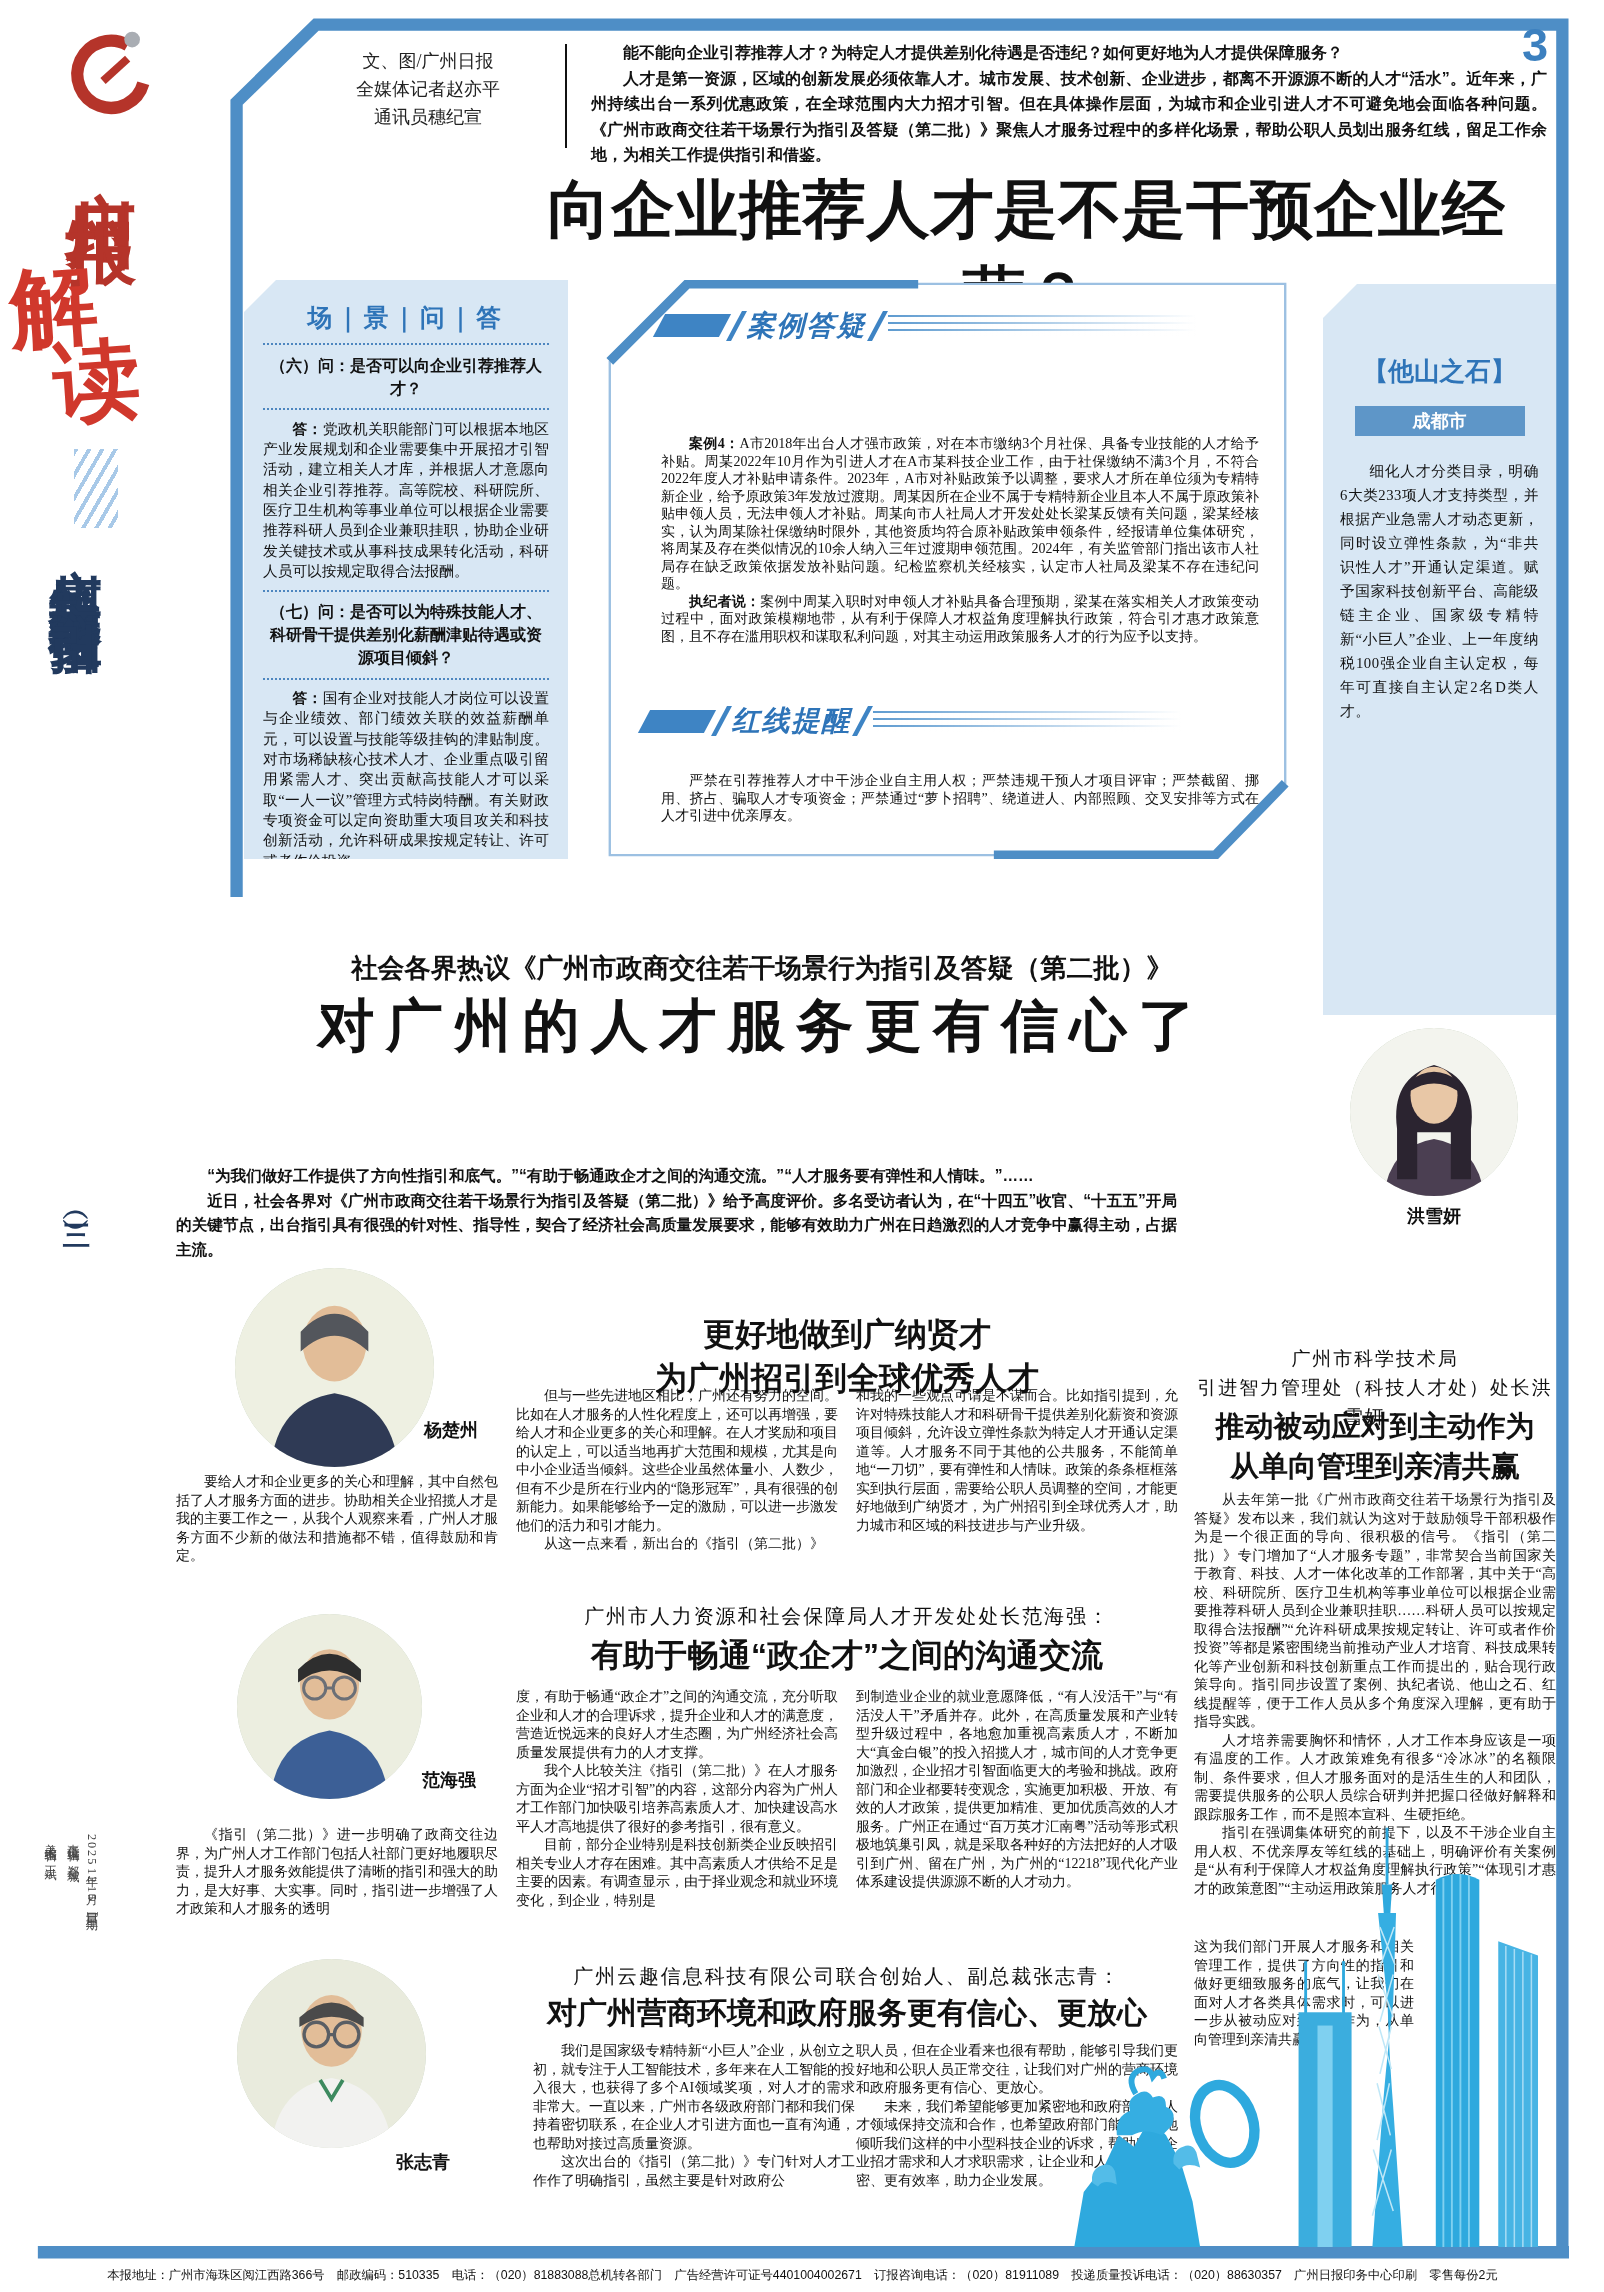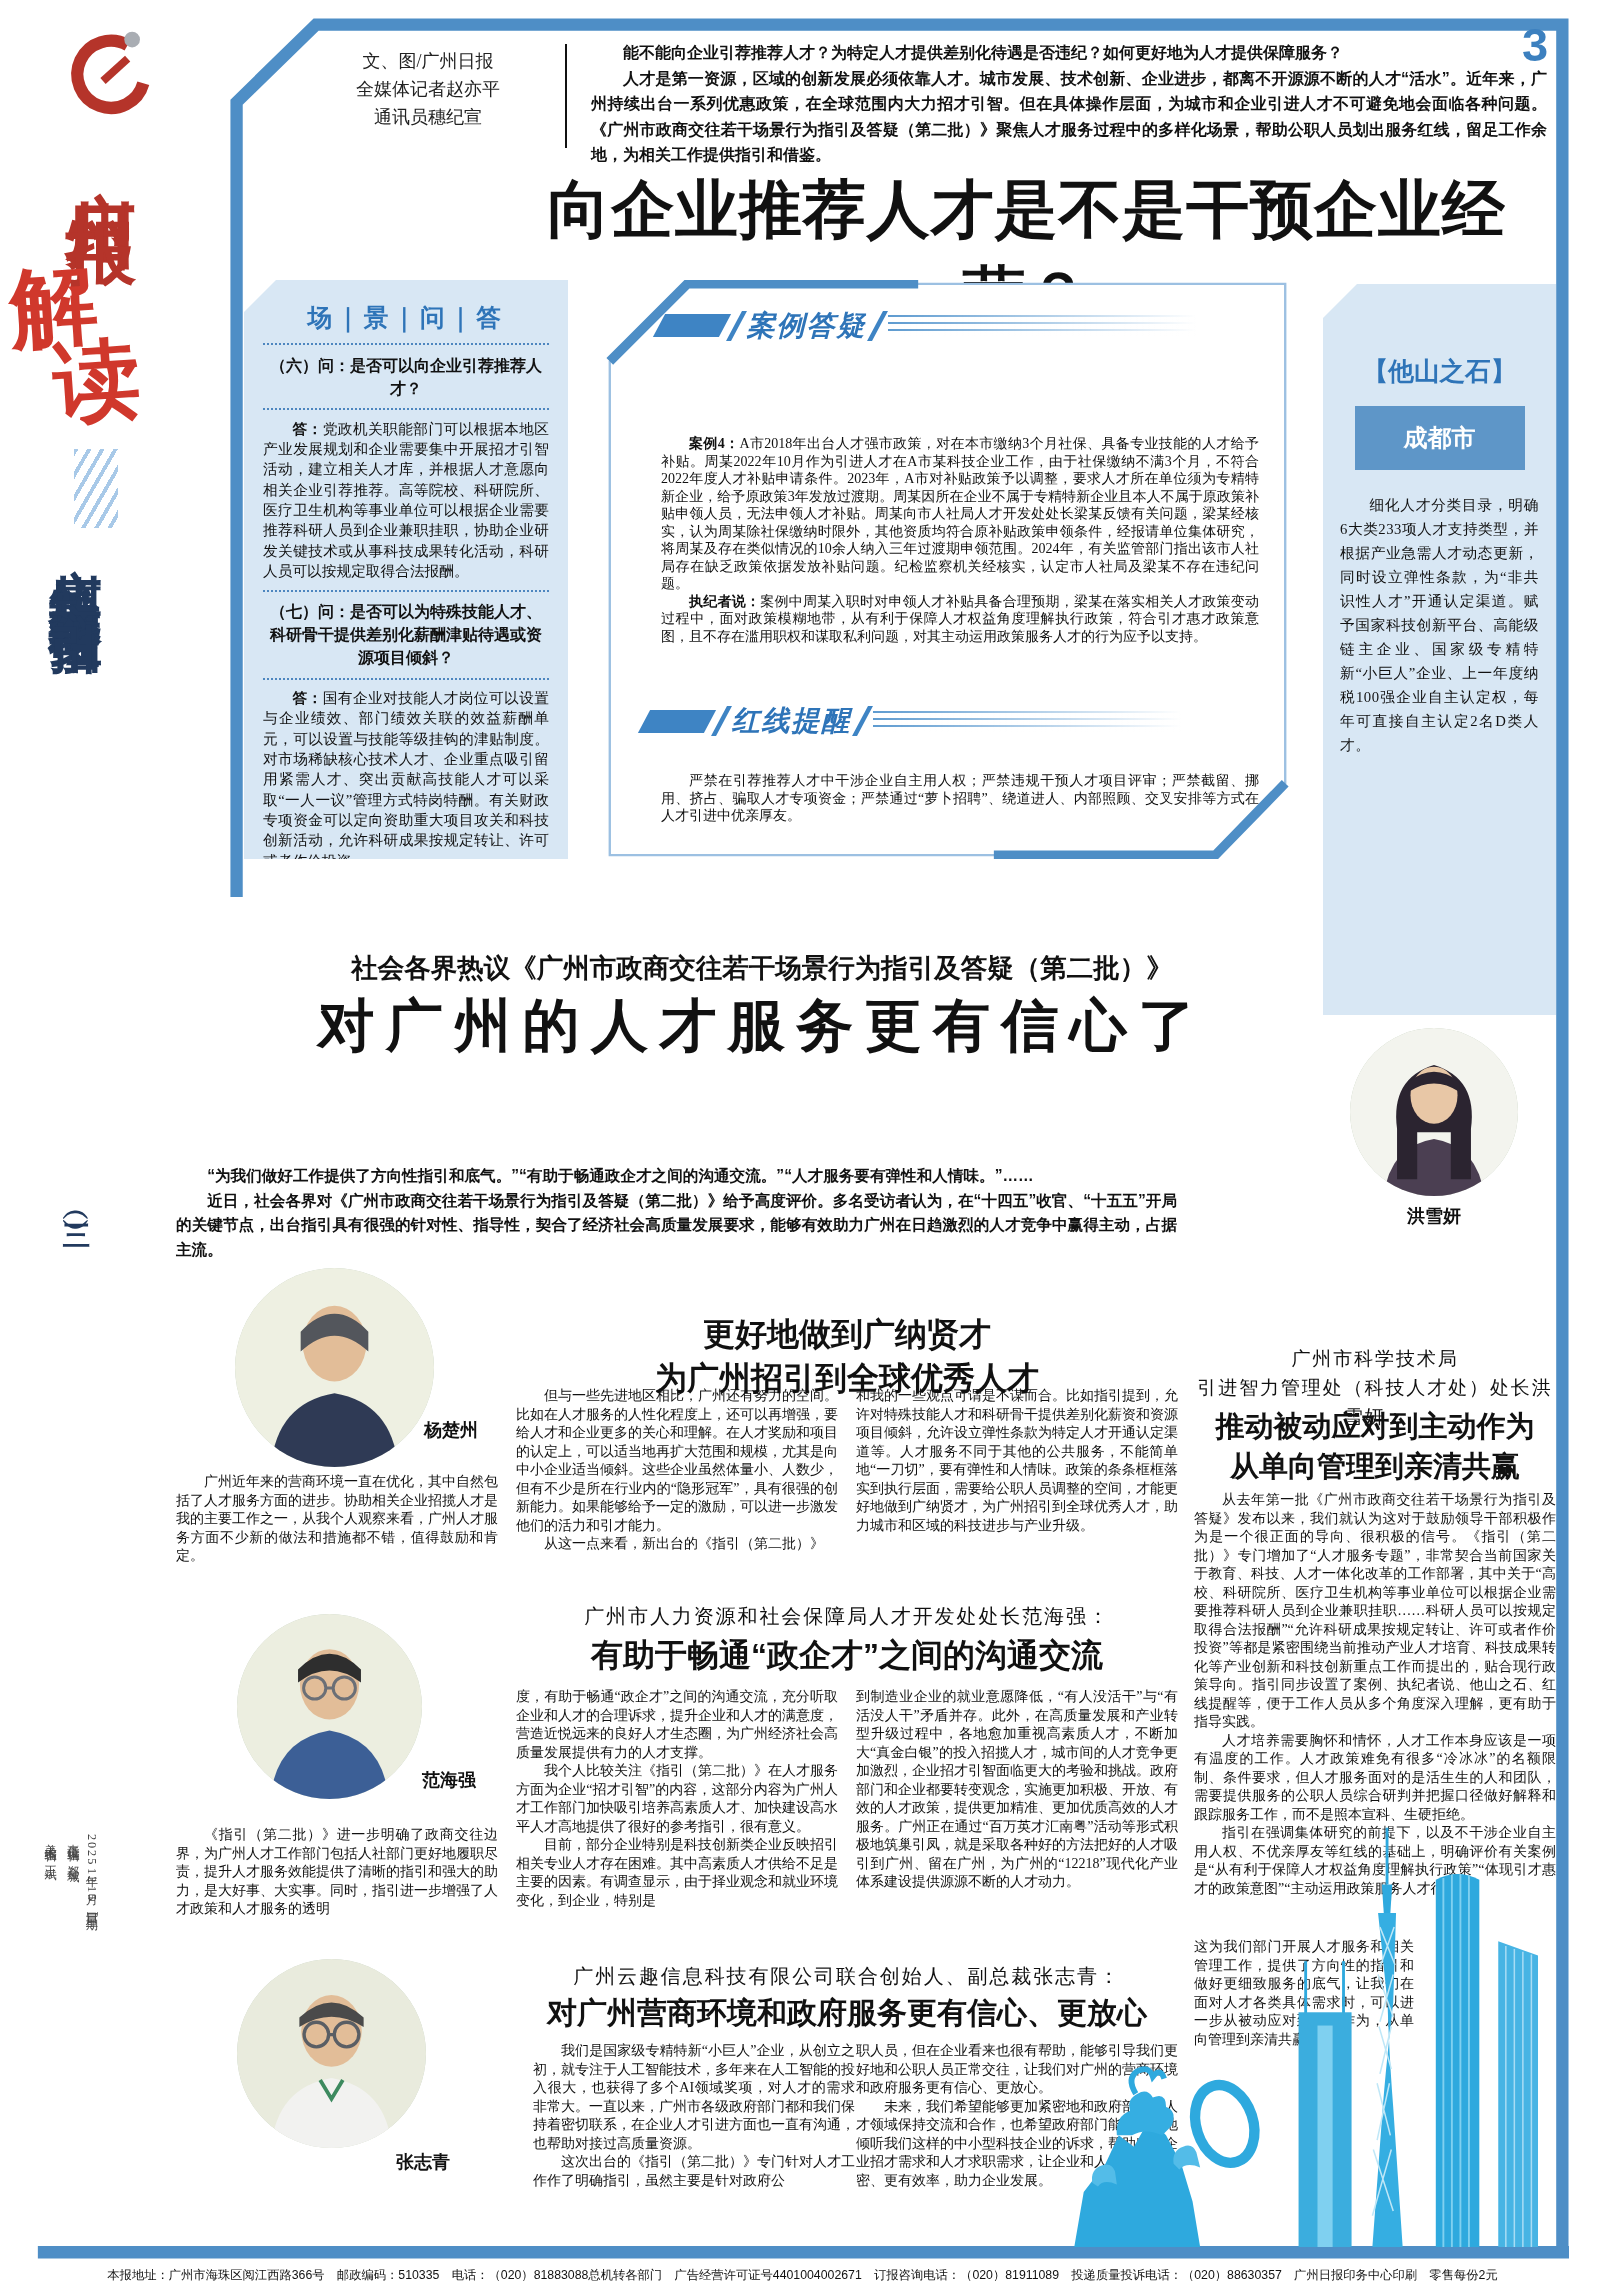--- a/index.html
+++ b/index.html
@@ -60,21 +60,21 @@
   .pm-body{position:absolute;width:598px;left:55px;font-size:14px;line-height:17.5px;text-align:justify;}
   .pm-body p{margin:0;text-indent:2em;}
 
   
   #stone-box{left:1323px;top:284px;width:233px;height:731px;background:#d8e7f4;
              clip-path:polygon(34px 0,100% 0,100% 100%,0 100%,0 34px);
              padding:0 17px;box-sizing:border-box;}
   .stone-header{margin-top:70px;text-align:center;font-family:"Liberation Sans",sans-serif;
                 font-weight:bold;font-size:25.6px;color:#2e74b8;}
   .stone-city{width:170px;margin:17px auto 0;background:#5e96c8;color:#fff;text-align:center;
-              font-family:"Liberation Sans",sans-serif;font-weight:bold;font-size:24px;padding:16px 0;}
+              font-family:"Liberation Sans",sans-serif;font-weight:bold;font-size:18px;padding:3px 0;}
   .stone-body{margin-top:23px;font-size:14.7px;line-height:24px;text-align:justify;
               text-indent:2em;letter-spacing:0.5px;}
 
   
   #story2-kicker{left:232px;top:950px;width:1060px;text-align:center;
                  font-family:"Liberation Sans",sans-serif;font-weight:bold;font-size:26.5px;}
   #story2-headline{left:232px;top:988px;width:1060px;text-align:center;font-weight:bold;
                    font-size:57px;letter-spacing:11.4px;}
   #story2-intro{left:176px;top:1164px;width:1001px;}
   #story2-intro p{margin:0;text-indent:2em;font-family:"Liberation Sans",sans-serif;
@@ -238,21 +238,21 @@
         <path d="M35 32 Q50 20 65 32 L65 38 Q50 28 35 38 Z" fill="#2b2430"></path>
       </svg>
   </div>
   <div class="p-name" style="left:1350px;top:1204px;width:168px;text-align:center;">洪雪妍</div>
 
   <div class="ihl" style="left:516px;top:1312px;width:662px;">
     <div>更好地做到广纳贤才</div>
     <div>为广州招引到全球优秀人才</div>
   </div>
   <div class="col" style="left:176px;top:1473px;">
-    <p>广州近年来的营商环境一直在优化，其中自然包括了人才服务方面的进步。协助相关企业招揽人才是我的主要工作之一，从我个人观察来看，广州人才服务方面不少新的做法和措施都不错，值得鼓励和肯定。</p>
+    <p>要给人才和企业更多的关心和理解，其中自然包括了人才服务方面的进步。协助相关企业招揽人才是我的主要工作之一，从我个人观察来看，广州人才服务方面不少新的做法和措施都不错，值得鼓励和肯定。</p>
   </div>
   <div class="col" style="left:516px;top:1387px;">
     <p>但与一些先进地区相比，广州还有努力的空间。比如在人才服务的人性化程度上，还可以再增强，要给人才和企业更多的关心和理解。在人才奖励和项目的认定上，可以适当地再扩大范围和规模，尤其是向中小企业适当倾斜。这些企业虽然体量小、人数少，但有不少是所在行业内的“隐形冠军”，具有很强的创新能力。如果能够给予一定的激励，可以进一步激发他们的活力和引才能力。</p>
     <p>从这一点来看，新出台的《指引（第二批）》</p>
   </div>
   <div class="col" style="left:856px;top:1387px;">
     <p class="cont">和我的一些观点可谓是不谋而合。比如指引提到，允许对特殊技能人才和科研骨干提供差别化薪资和资源项目倾斜，允许设立弹性条款为特定人才开通认定渠道等。人才服务不同于其他的公共服务，不能简单地“一刀切”，要有弹性和人情味。政策的条条框框落实到执行层面，需要给公职人员调整的空间，才能更好地做到广纳贤才，为广州招引到全球优秀人才，助力城市和区域的科技进步与产业升级。</p>
   </div>
 
   <div class="kicker" style="left:516px;top:1601px;width:662px;">广州市人力资源和社会保障局人才开发处处长范海强：</div>

